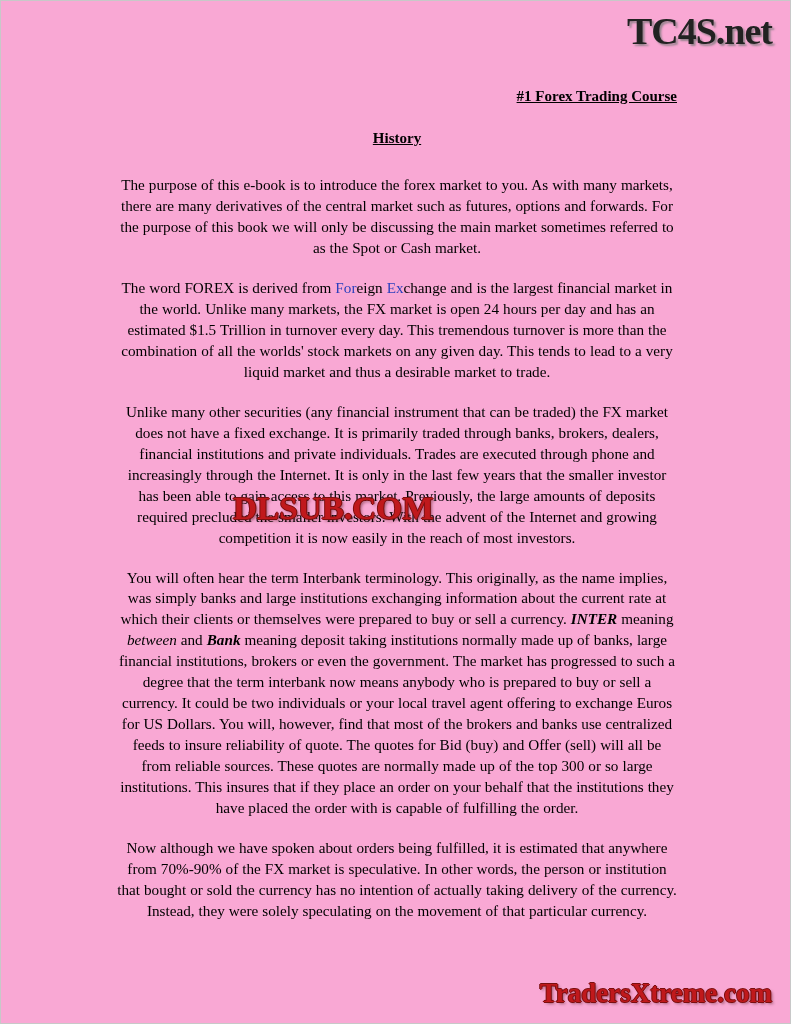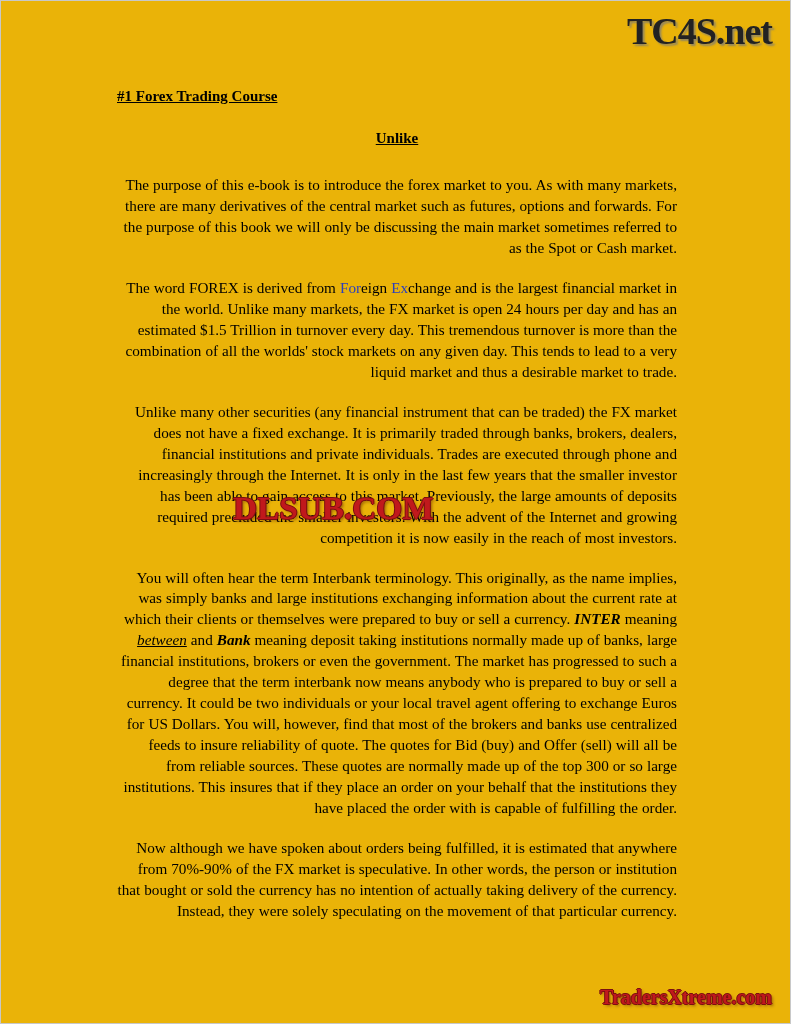--- a/index.html
+++ b/index.html
@@ -15,21 +15,21 @@
     color: #000000;
     overflow: hidden;
   }
 
   .page {
     position: absolute;
     left: 0;
     top: 0;
     width: 791px;
     height: 1024px;
-    background: #eab308;
+    background: #f9a8d4;
     border: 1px solid #c8c8c8;
     box-sizing: border-box;
   }
 
   
   .brand-top {
     position: absolute;
     right: 18px;
     top: 8px;
     font-family: "Liberation Serif", serif;
@@ -43,52 +43,52 @@
 
   
   .doc {
     position: absolute;
     left: 116px;
     top: 86px;
     width: 560px;
   }
 
   .doc-title {
-    text-align: left;
+    text-align: right;
     font-weight: bold;
     font-size: 15px;
     text-decoration: underline;
     margin: 0 0 24px 0;
     line-height: 1.2;
   }
 
   .doc-subtitle {
     text-align: center;
     font-weight: bold;
     font-size: 15px;
     text-decoration: underline;
     margin: 0 0 28px 0;
     line-height: 1.2;
   }
 
   p.para {
     margin: 0 0 19px 0;
     font-size: 15.2px;
     line-height: 1.38;
-    text-align: right;
+    text-align: center;
     word-spacing: 0.2px;
   }
 
   .link-blue {
     color: #2b3fbd;
     font-family: Liberation Serif, serif;
   }
 
   b.inline-b { font-weight: bold; font-style: italic; }
-  i.inline-i { font-style: italic; text-decoration: underline; }
+  i.inline-i { font-style: italic; }
 
   
   .stamp-center {
     position: absolute;
     left: 232px;
     top: 489px;
     font-family: "Liberation Serif", serif;
     font-weight: bold;
     font-size: 32px;
     color: #c0191c;
@@ -104,21 +104,21 @@
     transform-origin: left top;
   }
 
   
   .brand-bottom {
     position: absolute;
     right: 18px;
     bottom: 14px;
     font-family: "Liberation Serif", serif;
     font-weight: bold;
-    font-size: 20px;
+    font-size: 27px;
     color: #c0191c;
     white-space: nowrap;
     text-shadow:
       1px 0 0 #7a0f10,
       -1px 0 0 #7a0f10,
       0 1px 0 #7a0f10,
       0 -1px 0 #7a0f10,
       2px 2px 3px rgba(60,0,0,0.45);
     margin-top: 20px;
   }
@@ -127,21 +127,21 @@
 <body>
 
 <div class="page">
 
   <div class="brand-top">TC4S.net</div>
 
   <div class="doc">
 
     <div class="doc-title">#1 Forex Trading Course</div>
 
-    <div class="doc-subtitle">Unlike</div>
+    <div class="doc-subtitle">History</div>
 
     <p class="para">
       <span>The purpose of this e-book is to introduce the forex market to you. As with many markets, there are many derivatives of the central market such as futures, options and forwards. For the purpose of this book we will only be discussing the main market sometimes referred to as the Spot or Cash market.</span>
     </p>
 
     <p class="para">
       <span>The word FOREX is derived from </span><span class="link-blue">For</span><span>eign </span><span class="link-blue">Ex</span><span>change and is the largest financial market in the world. Unlike many markets, the FX market is open 24 hours per day and has an estimated $1.5 Trillion in turnover every day. This tremendous turnover is more than the combination of all the worlds' stock markets on any given day. This tends to lead to a very liquid market and thus a desirable market to trade.</span>
     </p>
 
     <p class="para">

